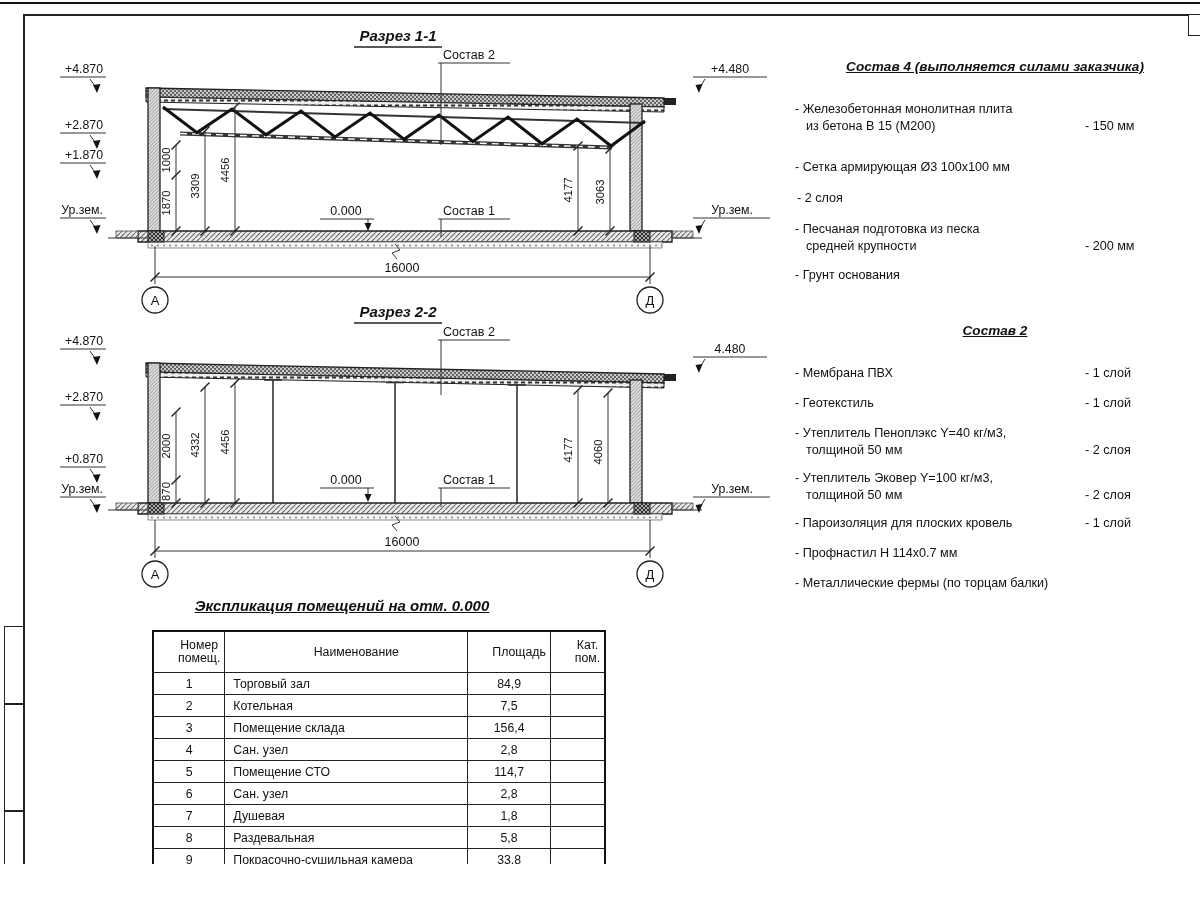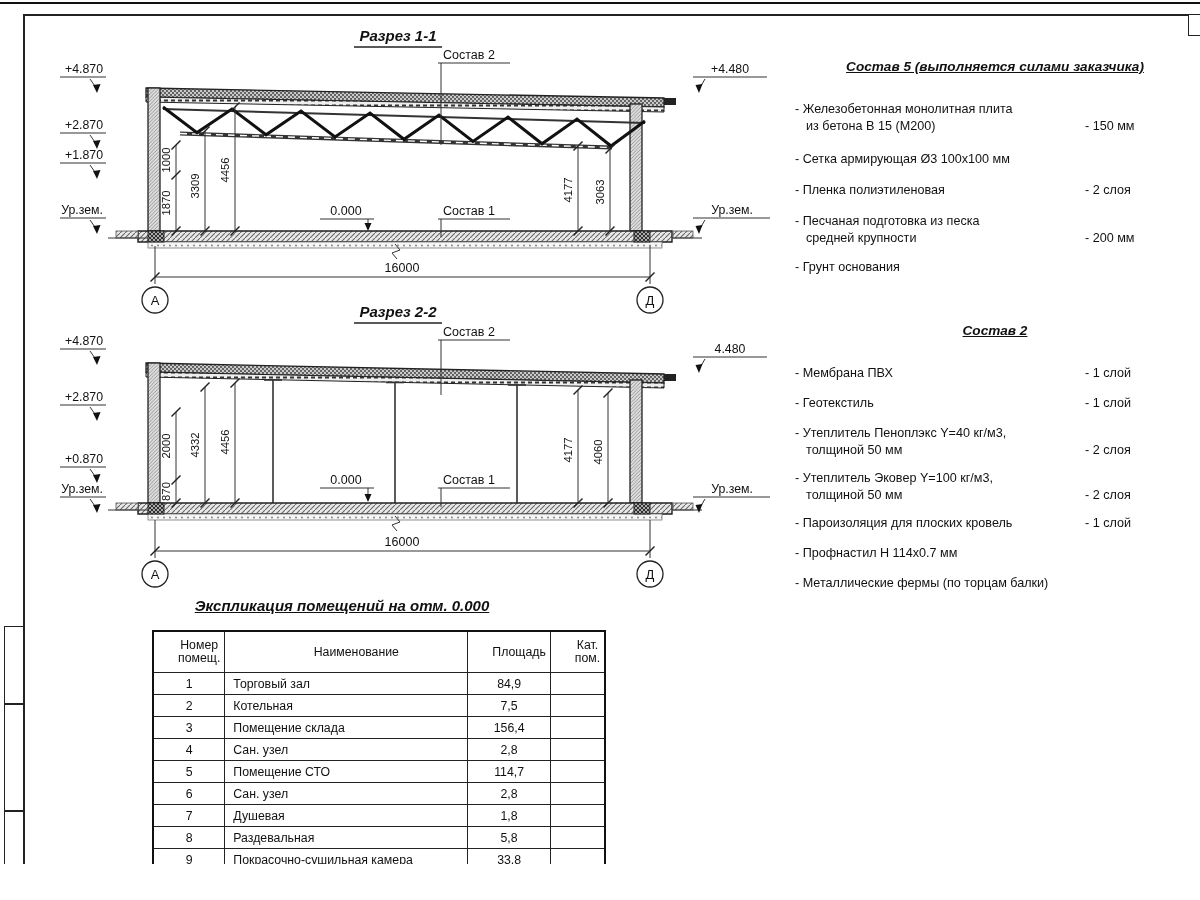--- a/index.html
+++ b/index.html
@@ -398,38 +398,35 @@
       <line class="tick" x1="615.5" y1="255.5" x2="624.5" y2="246.5"></line>
       <text class="lbl" text-anchor="middle" x="372" y="246">16000</text>
       <circle cx="125" cy="274" r="13" class="ln"></circle>
       <text class="axt" text-anchor="middle" x="125" y="279">А</text>
       <circle cx="620" cy="274" r="13" class="ln"></circle>
       <text class="axt" text-anchor="middle" x="620" y="279">Д</text>
     </g>
   </svg>
 
   <div class="abs panel" style="left:795px;top:58px;">
-    <div class="p-title">Состав 5 (выполняется силами заказчика)</div>
+    <div class="p-title">Состав 4 (выполняется силами заказчика)</div>
     <div class="s-item two">
       <div class="s-text">
           <div>- Железобетонная  монолитная плита</div>
         <div class="s-line2">из бетона В 15 (М200)</div>
         </div>
       <div class="s-val">- 150 мм</div>
     </div>
-    <div class="s-item" style="margin-top:16px;">
+    <div class="s-item" style="margin-top:24px;">
       <div class="s-text">
           <div>- Сетка армирующая Ø3 100х100 мм</div>
         </div>
 
     </div>
     <div class="s-item" style="margin-top:14px;">
-      <div class="s-text">
-          <div>- Пленка полиэтиленовая</div>
-        </div>
       <div class="s-val">-  2 слоя</div>
     </div>
     <div class="s-item two" style="margin-top:14px;justify-content:flex-end;">
       <div class="s-text">
           <div>- Песчаная подготовка из песка</div>
         <div class="s-line2">средней крупности</div>
         </div>
       <div class="s-val">- 200 мм</div>
     </div>
     <div class="s-item" style="margin-top:12px;">

